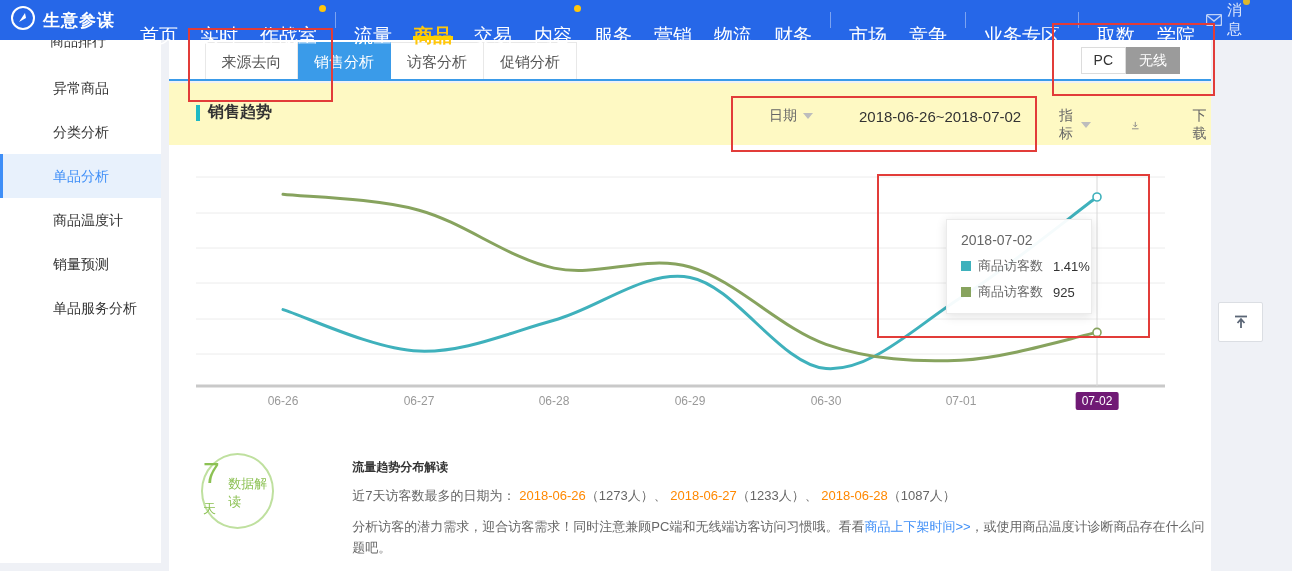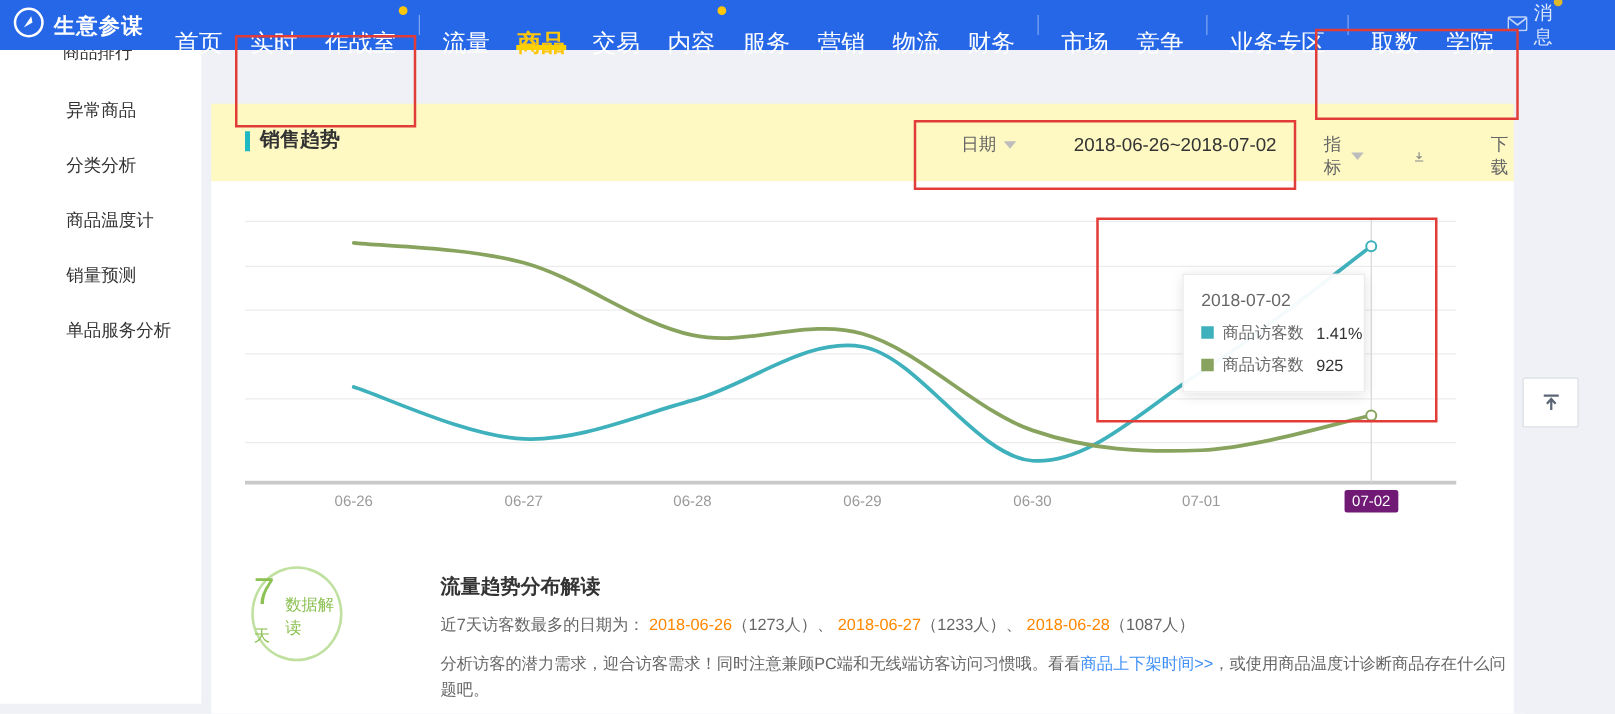--- a/index.html
+++ b/index.html
@@ -60,39 +60,40 @@
   .tt-row { display:flex; align-items:center; font-size:13px; color:#666; margin-top:8px; white-space:nowrap; }
   .tt-sq { width:10px; height:10px; margin-right:7px; flex:none; }
   .tt-val { color:#333; margin-left:10px; }
 
   .interp { position:absolute; left:32px; top:308px; display:flex; align-items:flex-start; }
   .badge { width:76px; height:76px; border:2px solid #BFE09F; border-radius:50%; display:flex; flex-direction:row; align-items:center; justify-content:center; color:#8CC153; }
   .badge .big { font-size:30px; line-height:30px; }
   .badge .big span { font-size:13px; }
   .badge .sub { font-size:13px; margin-top:3px; }
   .interp-text { margin-left:78px; padding-top:6px; }
-  .interp-title { font-size:16px; font-weight:bold; color:#333; }
+  .interp-title { font-size:12px; font-weight:bold; color:#333; }
   .interp-line { font-size:13px; color:#666; margin-top:10px; line-height:1.6; }
   .d-orange { color:#FF8800; }
   .d-link { color:#3E8EF7; cursor:pointer; }
 
   .backtop { position:absolute; left:1218px; top:302px; width:45px; height:40px; background:#fff; border:1px solid #DBDEE3; border-radius:2px; display:flex; align-items:center; justify-content:center; cursor:pointer; z-index:8; }
 
   .anno { position:absolute; border:2px solid #E23C39; z-index:50; pointer-events:none; }
 </style>
 </head>
 <body>
 
 <div class="screen">
 
   <aside class="sidebar">
     <div class="side-clip">商品排行</div>
     <div class="side-list" id="side-list">
         <div class="side-item">异常商品</div>
         <div class="side-item">分类分析</div>
+        <div class="side-item active">单品分析</div>
         <div class="side-item">商品温度计</div>
         <div class="side-item">销量预测</div>
         <div class="side-item">单品服务分析</div>
       </div>
   </aside>
 
   <nav class="topnav">
     <div class="logo-wrap">
       <span>
         <svg width="26" height="26" viewBox="0 0 26 26">
@@ -129,20 +130,32 @@
         <svg width="16" height="12" viewBox="0 0 16 12">
             <rect x="0.5" y="0.5" width="15" height="11" rx="1.5" fill="none" stroke="#DCE6FB" stroke-width="1.4"></rect>
             <path d="M1 1.5 L8 7 L15 1.5" fill="none" stroke="#DCE6FB" stroke-width="1.4"></path>
           </svg>
       </span>
       <span class="txt">消息</span>
       <span class="nav-dot"></span>
     </div>
   </nav>
 
+  <div class="tabbar">
+    <div id="tabs" style="display:flex;align-items:stretch;">
+        <div class="tab">来源去向</div>
+        <div class="tab active">销售分析</div>
+        <div class="tab">访客分析</div>
+        <div class="tab">促销分析</div>
+      </div>
+    <div class="toggle" id="toggle">
+        <div class="opt">PC</div>
+        <div class="opt selected">无线</div>
+      </div>
+  </div>
 
   <div class="band">
     <div class="sec-title">
       <span class="bar"></span>
       <span class="txt">销售趋势</span>
     </div>
     <div class="ctrl-date">
       <span class="clickable">
         <span>日期</span>
         <span class="caret"></span>

